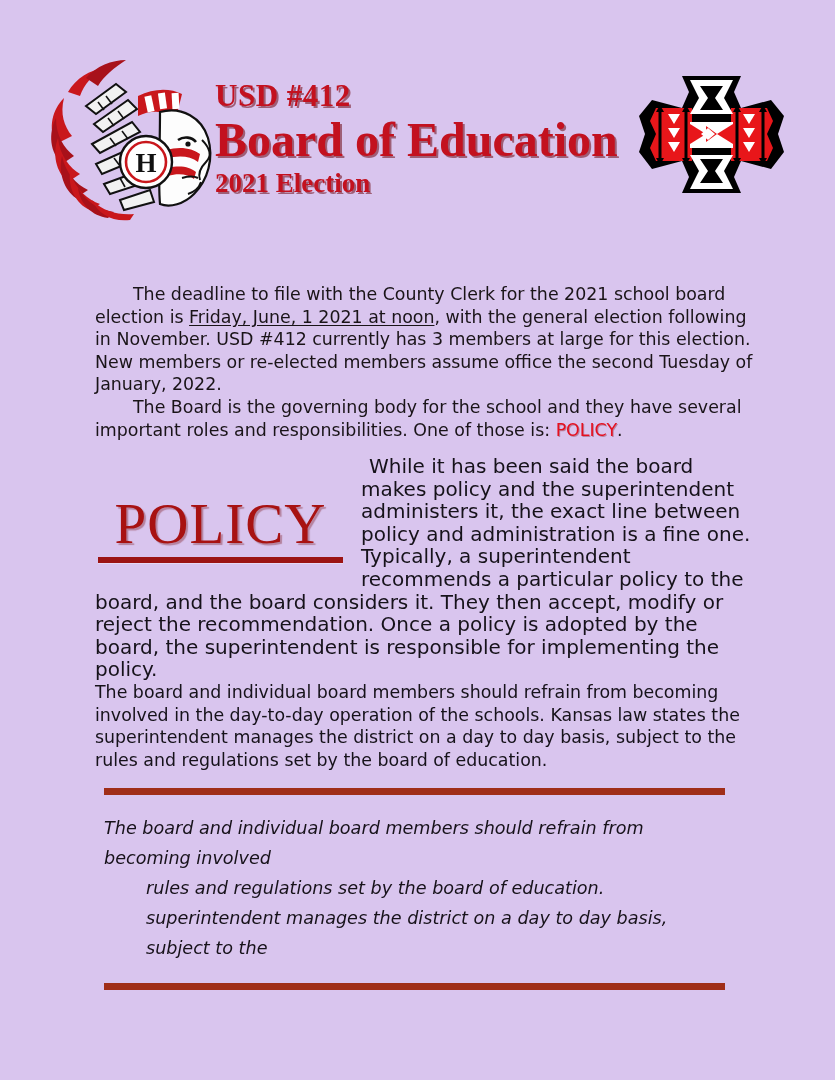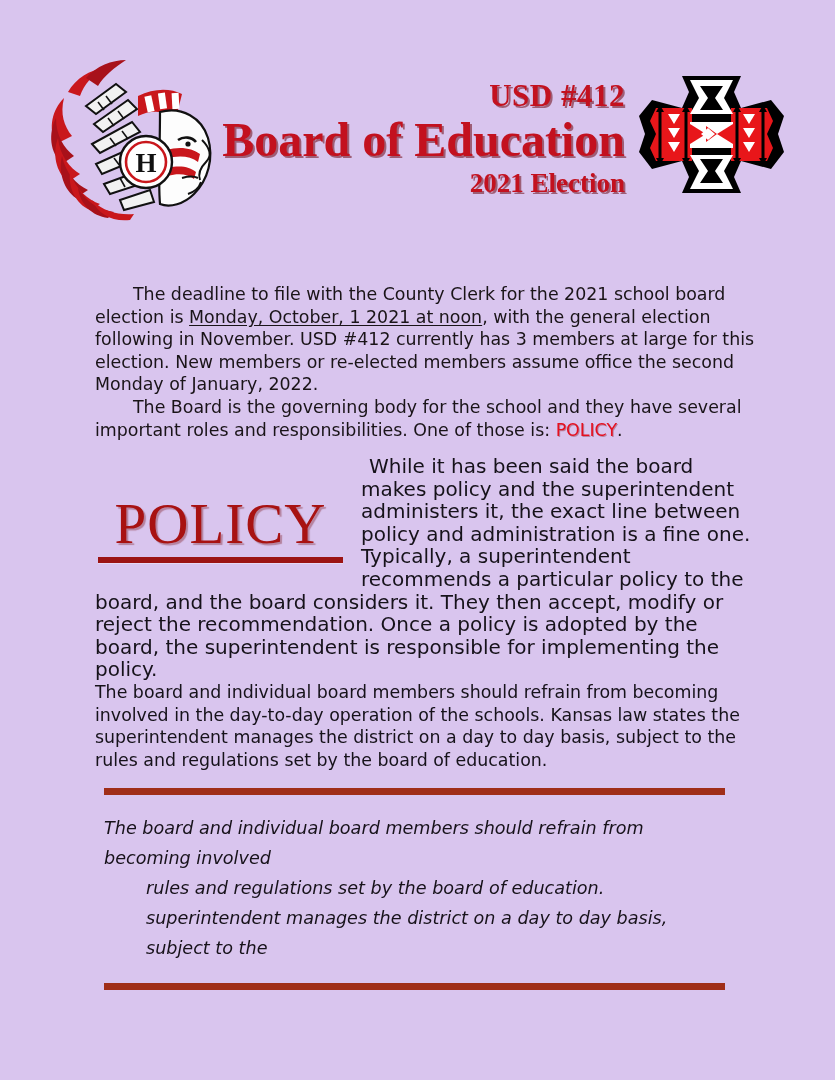--- a/index.html
+++ b/index.html
@@ -41,21 +41,21 @@
     top: 72px;
     width: 155px;
     height: 125px;
   }
 
   .title-block {
     position: absolute;
     left: 215px;
     top: 80px;
     width: 410px;
-    text-align: right;
+    text-align: left;
     font-family: "Liberation Serif", serif;
     font-weight: bold;
     color: #c3111f;
     text-shadow: 2px 2px 0 rgba(110,10,20,0.55);
     line-height: 1.06;
   }
   .title-line1 { font-size: 31px; letter-spacing: 0.5px; }
   .title-line2 { font-size: 48px; letter-spacing: 0px; margin-top: 2px;}
   .title-line3 { font-size: 27px; margin-top: 3px; }
 
@@ -292,21 +292,21 @@
           <path d="M99 52 L83 62 L99 72 Z"></path>
           <path d="M72 54 L83 62 L72 70 Z"></path>
         </g>
 
         <path d="M74 56 L81 62 L74 68 L67 62 Z" fill="#ffffff"></path>
       </svg>
     </div>
   </div>
 
   <div class="body-area">
-    <p class="para"><span>The deadline to file with the County Clerk for the 2021 school board election is </span><span class="u-date">Monday, October, 1 2021 at noon</span><span>, with the general election following in November. USD #412 currently has 3 members at large for this election. New members or re-elected members assume office the second Monday of January, 2022.</span></p>
+    <p class="para"><span>The deadline to file with the County Clerk for the 2021 school board election is </span><span class="u-date">Friday, June, 1 2021 at noon</span><span>, with the general election following in November. USD #412 currently has 3 members at large for this election. New members or re-elected members assume office the second Tuesday of January, 2022.</span></p>
     <p class="para"><span>The Board is the governing body for the school and they have several important roles and responsibilities. One of those is: </span><span class="word-policy">POLICY</span><span>.</span></p>
   </div>
 
   <div class="policy-section">
     <div class="policy-heading">
       <span class="policy-word">POLICY</span>
       <div class="policy-rule"></div>
     </div>
     <p class="policy-text"><span class="lead-indent"></span><span>While it has been said the board makes policy and the superintendent administers it, the exact line between policy and administration is a fine one. Typically, a superintendent recommends a particular policy to the board, and the board considers it. They then accept, modify or reject the recommendation. Once a policy is adopted by the board, the superintendent is responsible for implementing the policy.</span></p>
     <p class="policy-text2">The board and individual board members should refrain from becoming involved in the day-to-day operation of the schools. Kansas law states the superintendent manages the district on a day to day basis, subject to the rules and regulations set by the board of education.</p>

